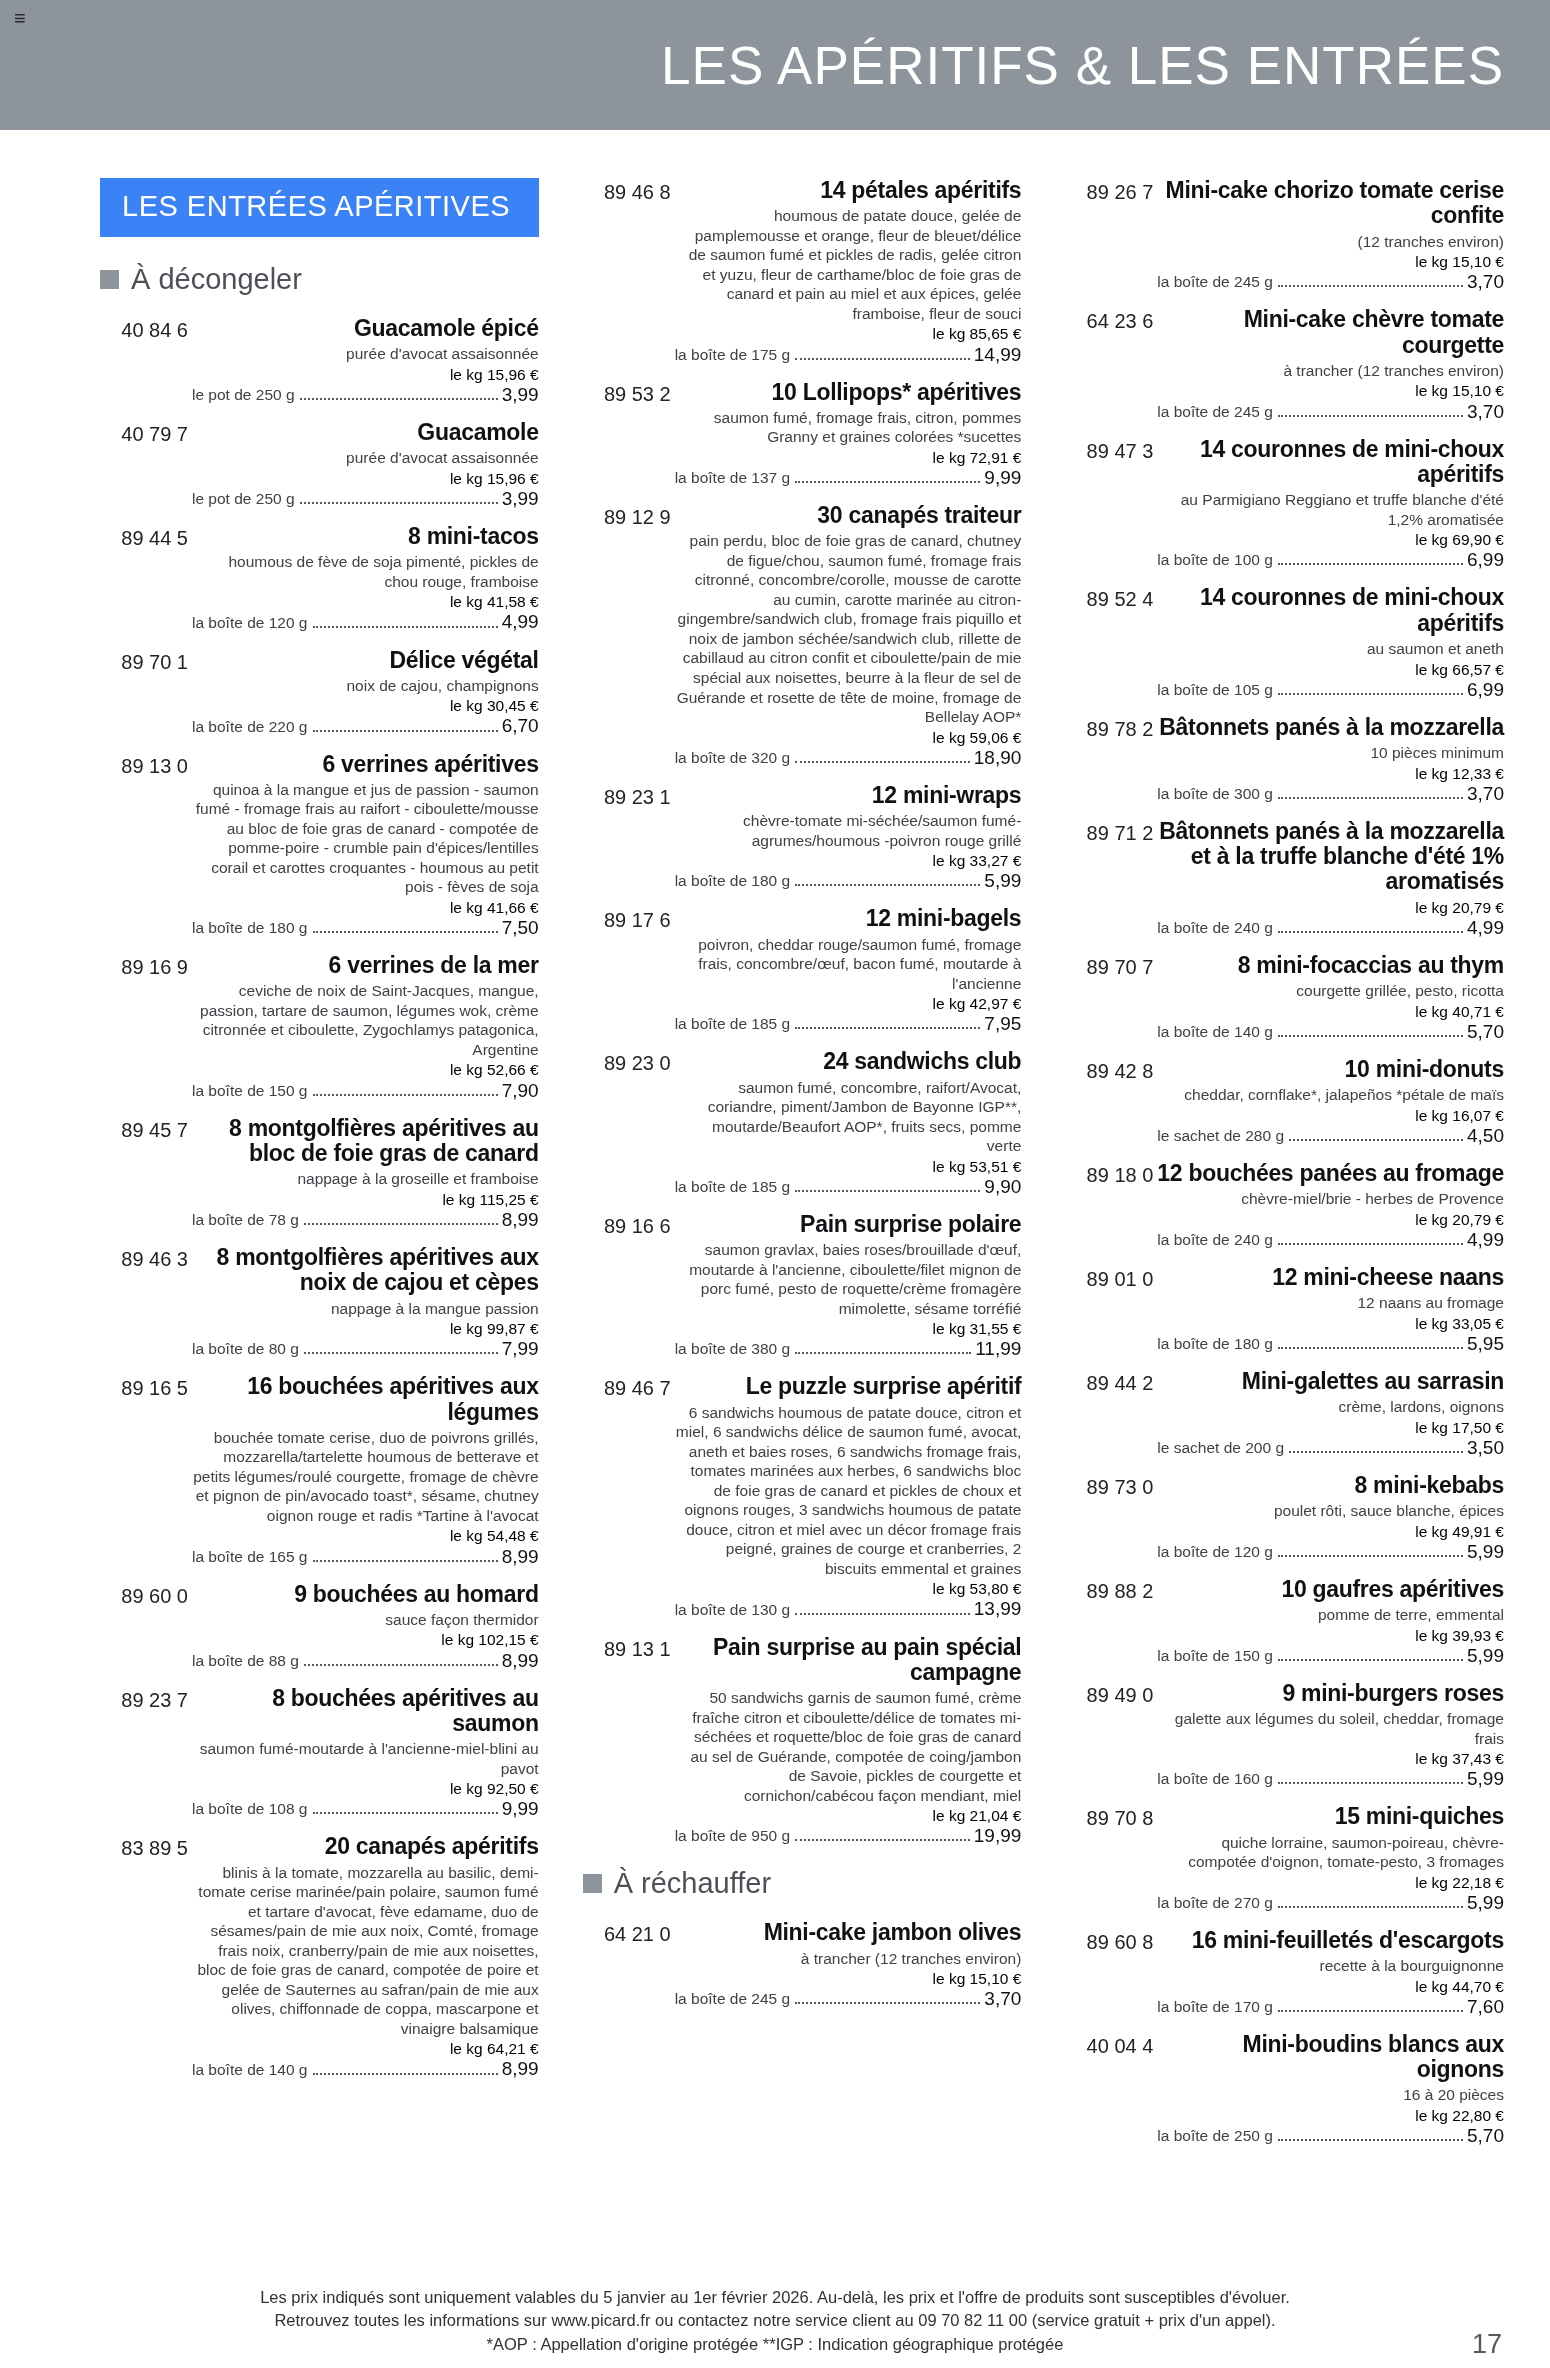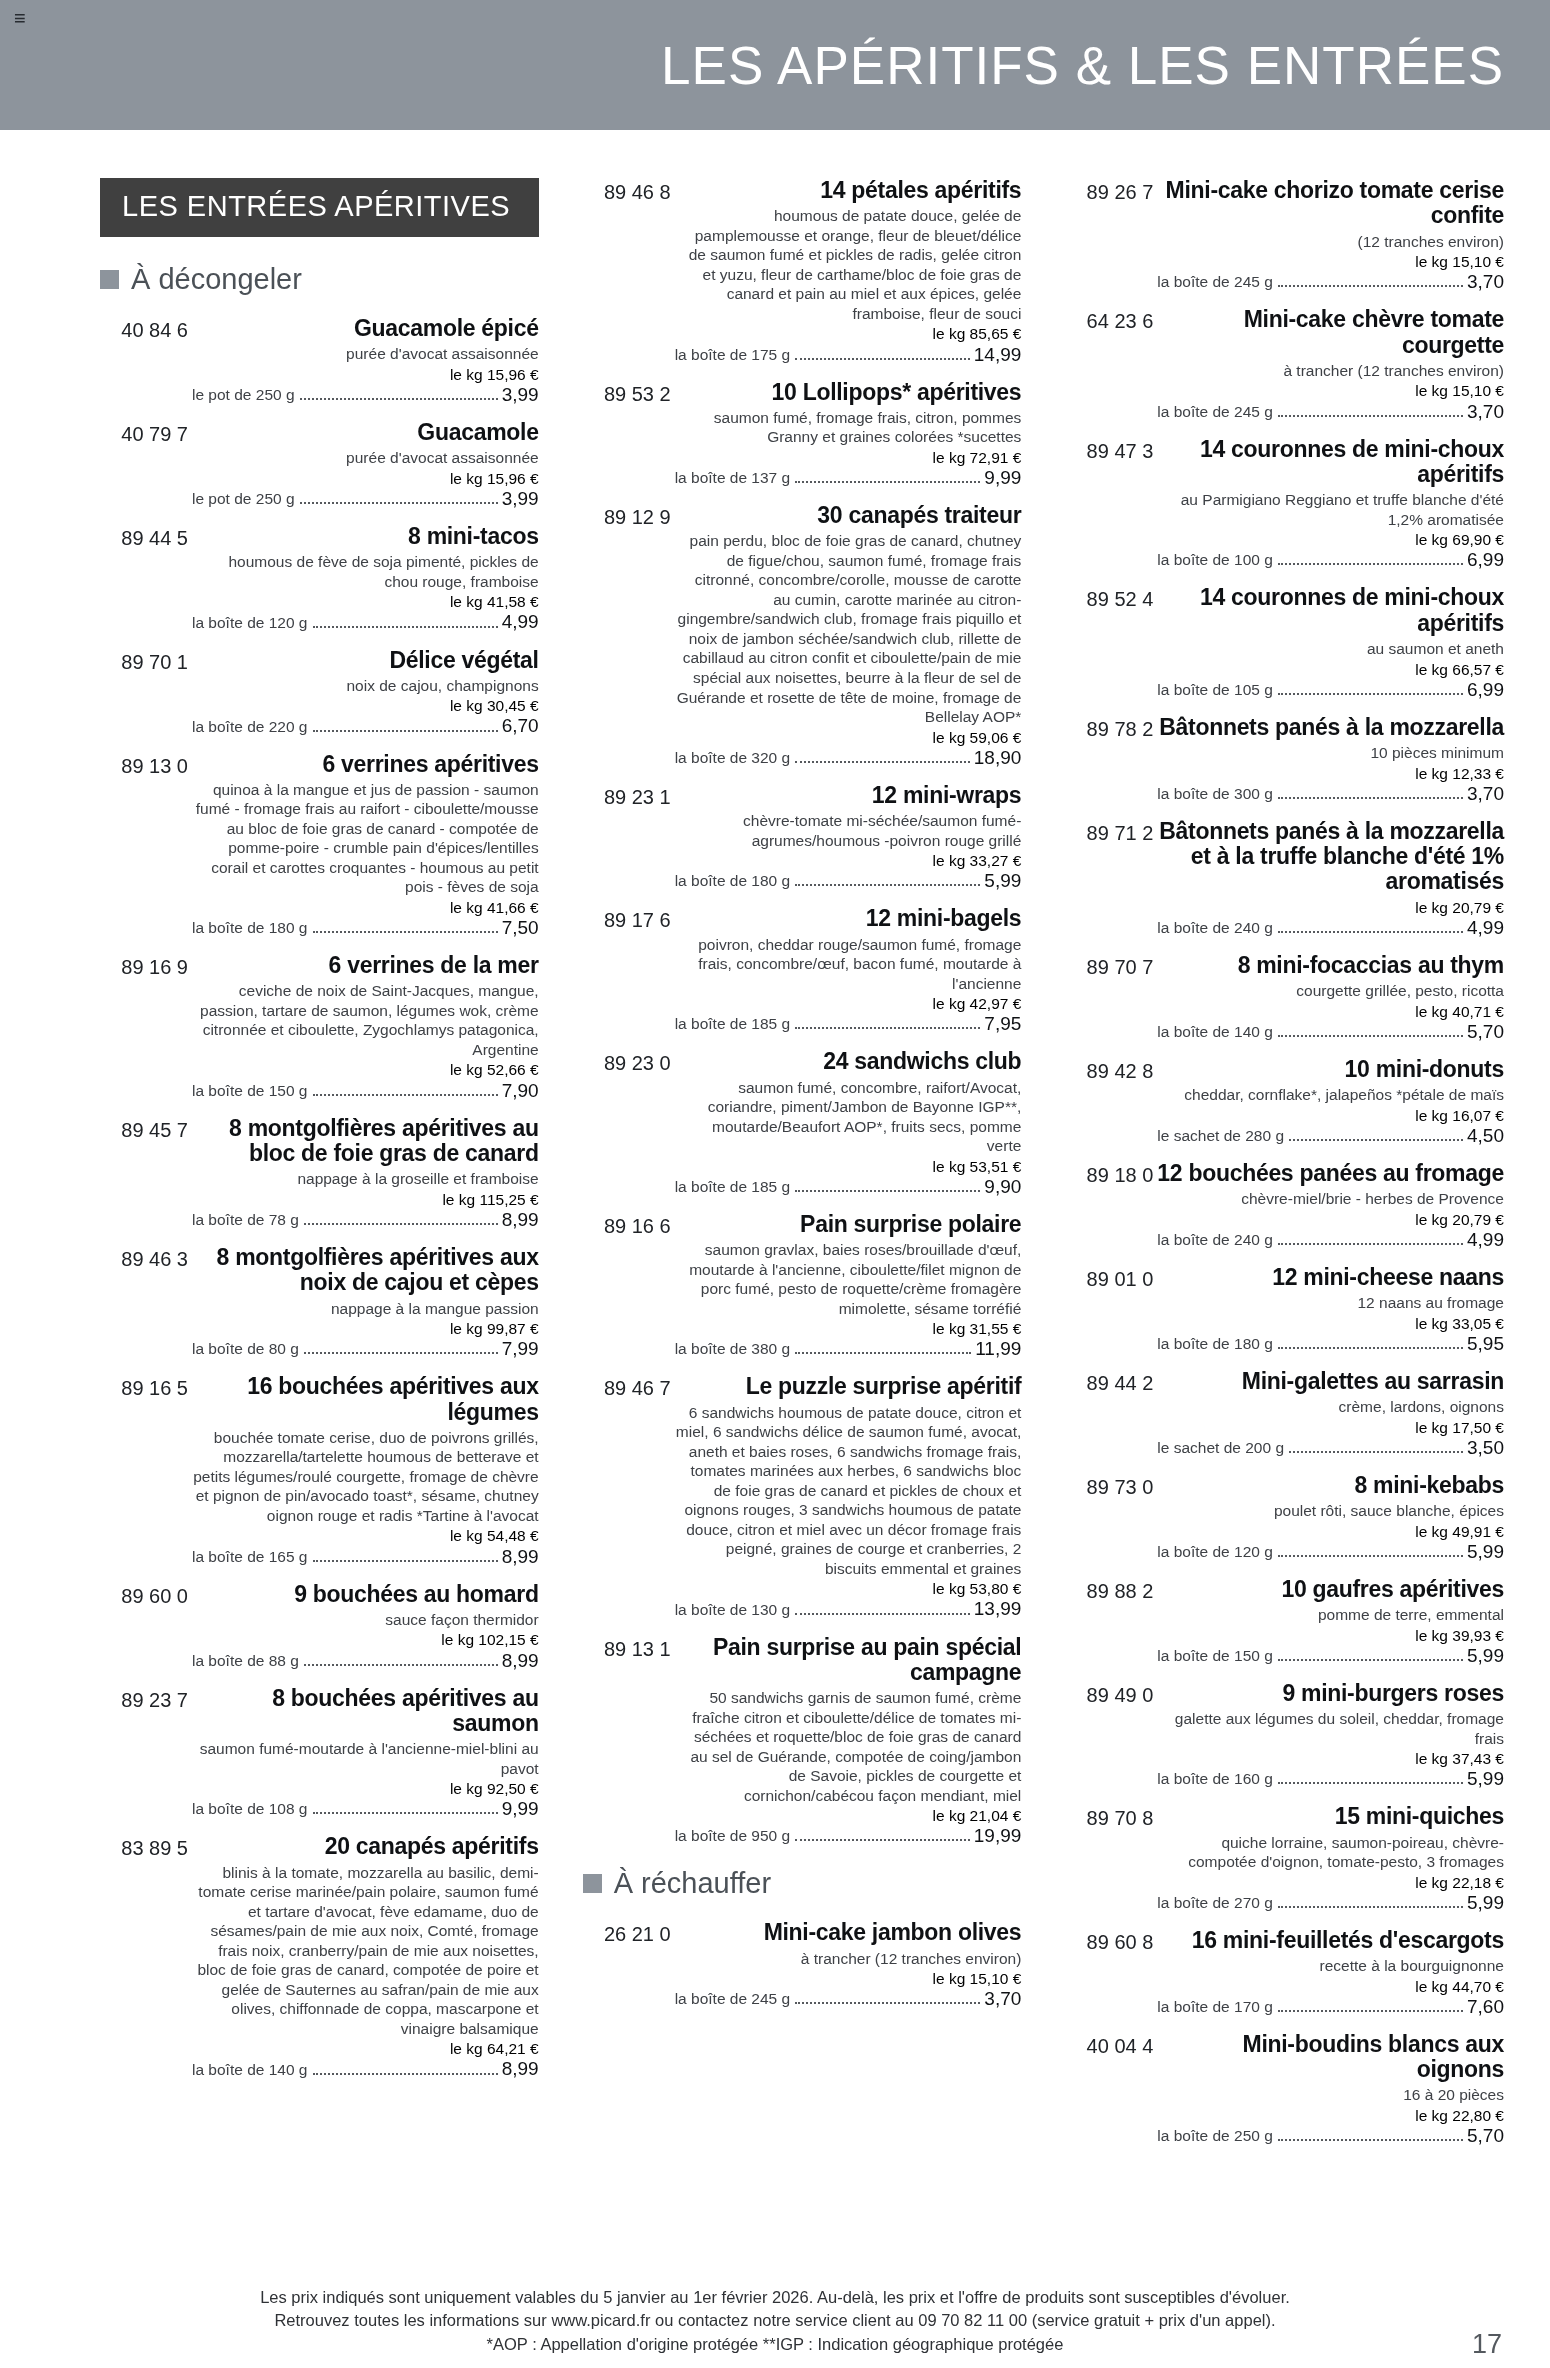--- a/index.html
+++ b/index.html
@@ -15,21 +15,21 @@
   .banner h1 { color:#ffffff; font-size:53px; font-weight:400; letter-spacing:1px; }
   .logo { position:absolute; top:8px; left:14px; color:#272b30; font-size:20px; line-height:1; }
 
   .columns {
     position:absolute; top:178px; left:100px; right:46px;
     display:grid; grid-template-columns:1fr 1fr 1fr; column-gap:44px;
   }
   .col { min-width:0; }
 
   .section-box {
-    background:#404040; color:#ffffff; font-size:29px; letter-spacing:0.5px;
+    background:#3b82f6; color:#ffffff; font-size:29px; letter-spacing:0.5px;
     padding:12px 20px 14px 22px; margin-bottom:26px;
   }
   .col-heading { display:flex; align-items:center; gap:12px; margin:2px 0 20px; }
   .col-heading.mid { margin-top:22px; }
   .sq { width:19px; height:19px; background:#8d949c; flex-shrink:0; }
   .col-heading-text { font-size:29px; color:#4b5157; }
 
   .product { display:flex; margin-bottom:16px;text-align:right; }
   .code { width:88px; flex-shrink:0; font-size:20px; color:#202327; padding-top:3px; white-space:nowrap; }
   .pbody { flex:1; min-width:0; padding-left:4px; }
@@ -334,21 +334,21 @@
               <span class="dots"></span>
               <span class="pprice">19,99</span>
             </div>
           </div>
         </div>
         <div class="col-heading mid">
           <span class="sq"></span>
           <span class="col-heading-text">À réchauffer</span>
         </div>
         <div class="product">
-          <div class="code">26 21 0</div>
+          <div class="code">64 21 0</div>
           <div class="pbody">
             <div class="pname">Mini-cake jambon olives</div>
             <div class="pdesc">à trancher (12 tranches environ)</div>
             <div class="punit">le kg 15,10 €</div>
             <div class="pline">
               <span class="ppack">la boîte de 245 g</span>
               <span class="dots"></span>
               <span class="pprice">3,70</span>
             </div>
           </div>

